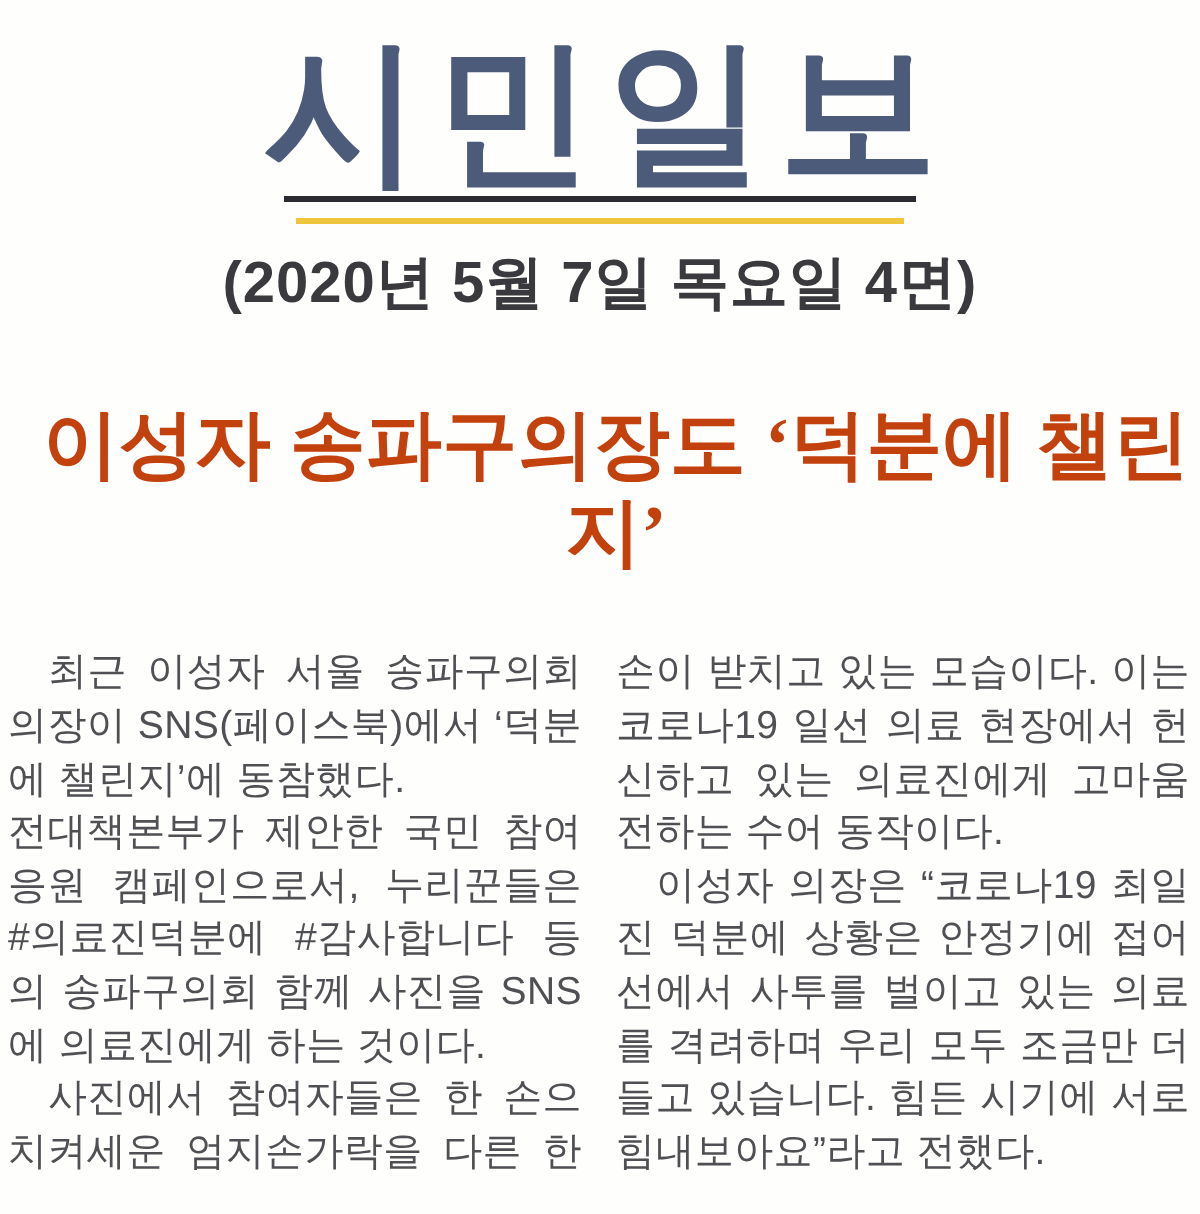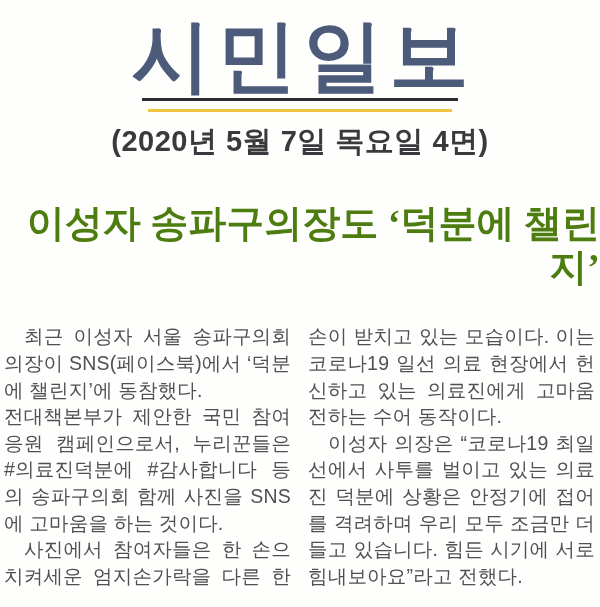--- a/index.html
+++ b/index.html
@@ -47,26 +47,26 @@
     margin-top: 10px;
     text-align: center;
     font-size: 29px;
     font-weight: bold;
     letter-spacing: 0.5px;
     color: #3a3a3e;
   }
   
   .headline {
     margin-top: 40px;
-    text-align: right;
+    text-align: center;
     font-family: "Liberation Serif", serif;
     font-weight: 600;
     font-size: 38px;
     line-height: 1.15;
-    color: #4d7c0f;
+    color: #c2410c;
     margin-left: 16px;
   }
   
   .article {
     display: flex;
     justify-content: space-between;
     margin-top: 34px;
     padding: 0 5px 0 4px;
   }
   .col {
@@ -107,33 +107,33 @@
   <div class="article">
 
     <div class="col">
       <div class="line indent">최근 이성자 서울 송파구의회</div>
       <div class="line">의장이 SNS(페이스북)에서 ‘덕분</div>
       <div class="line end">에 챌린지’에 동참했다.</div>
       <div class="line">전대책본부가 제안한 국민 참여형</div>
       <div class="line">응원 캠페인으로서, 누리꾼들은</div>
       <div class="line">#의료진덕분에 #감사합니다 등</div>
       <div class="line">의 송파구의회 함께 사진을 SNS</div>
-      <div class="line end">에 고마움을 하는 것이다.</div>
+      <div class="line end">에 의료진에게 하는 것이다.</div>
       <div class="line indent">사진에서 참여자들은 한 손으로</div>
       <div class="line">치켜세운 엄지손가락을 다른 한</div>
     </div>
 
     <div class="col">
       <div class="line">손이 받치고 있는 모습이다. 이는</div>
       <div class="line">코로나19 일선 의료 현장에서 헌</div>
       <div class="line">신하고 있는 의료진에게 고마움을</div>
       <div class="line end">전하는 수어 동작이다.</div>
       <div class="line indent">이성자 의장은 “코로나19 최일</div>
+      <div class="line">진 덕분에 상황은 안정기에 접어</div>
       <div class="line">선에서 사투를 벌이고 있는 의료</div>
-      <div class="line">진 덕분에 상황은 안정기에 접어</div>
       <div class="line">를 격려하며 우리 모두 조금만 더</div>
       <div class="line">들고 있습니다. 힘든 시기에 서로</div>
       <div class="line end">힘내보아요”라고 전했다.</div>
 
     </div>
 
   </div>
 
 </div>
 

